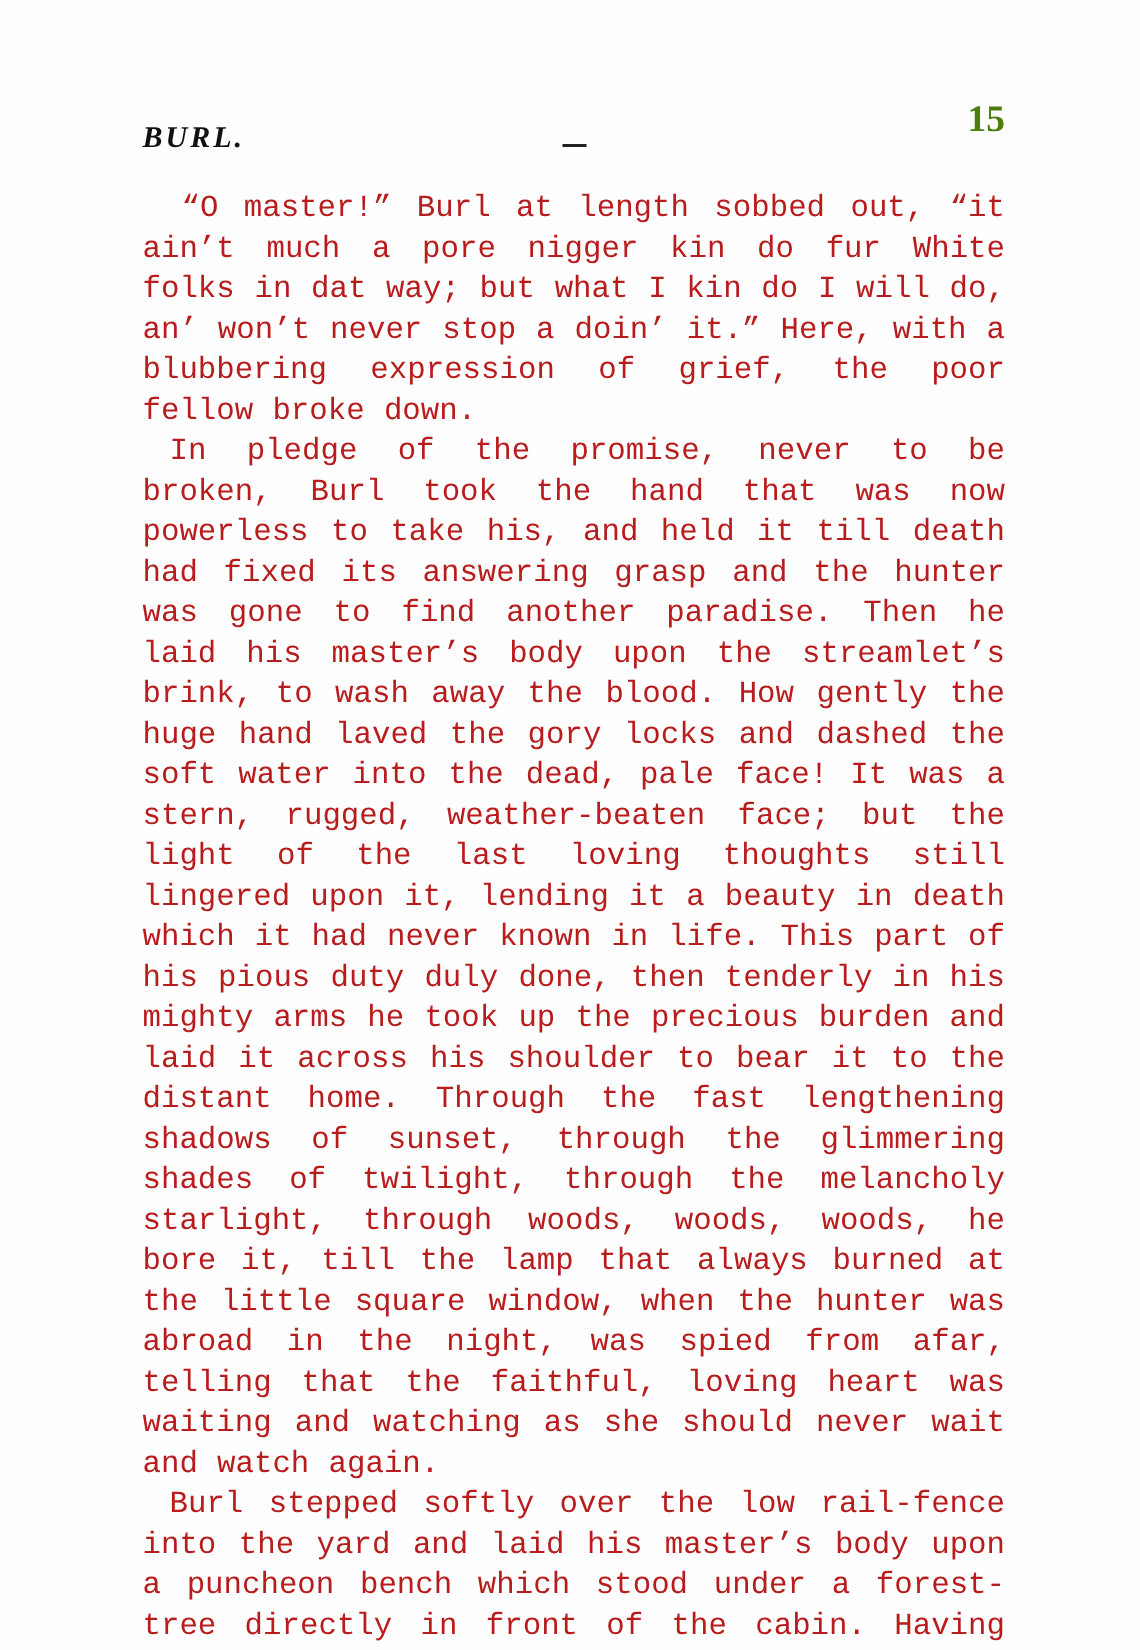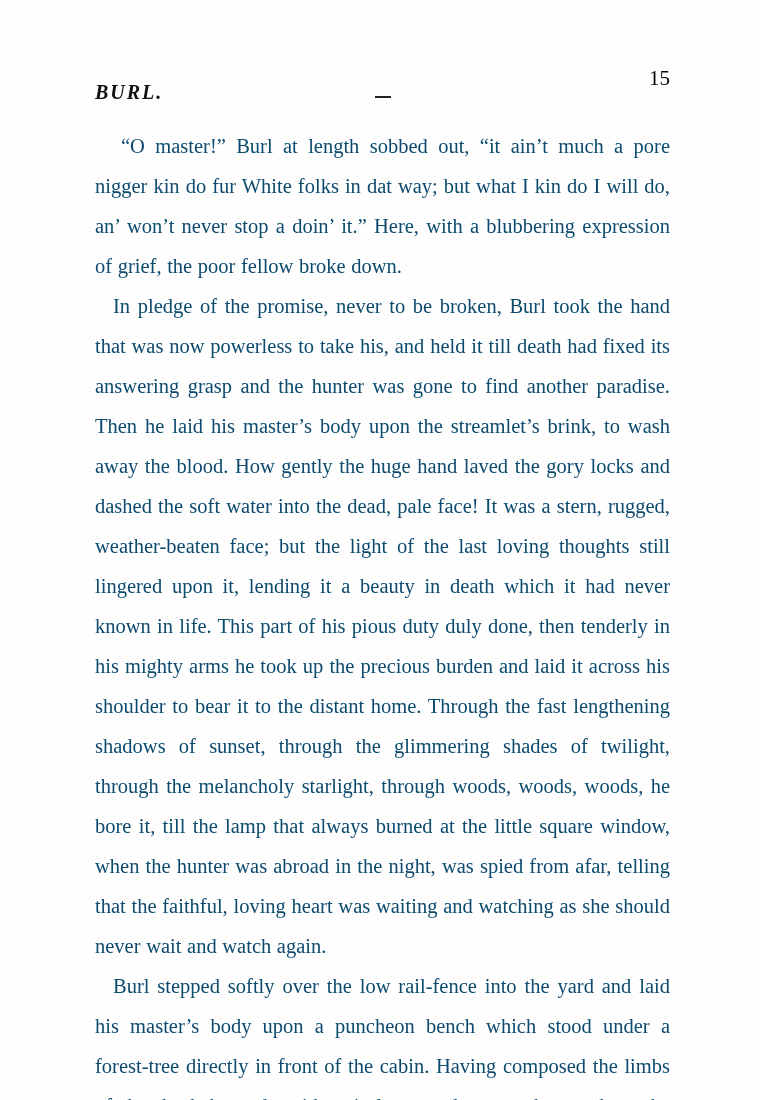--- a/index.html
+++ b/index.html
@@ -52,35 +52,35 @@
     top: 26px;
     width: 16px;
     height: 2px;
     background: #222;
   }
   .page-number {
     position: absolute;
     right: 0;
     top: -4px;
     font-family: "Liberation Serif", serif;
-    font-weight: normal;
-    font-size: 21px;
-    color: #000000;
+    font-weight: bold;
+    font-size: 25px;
+    color: #4d7c0f;
   }
   .body-text {
     margin-top: 14px;
   }
   p.para {
     margin: 0;
     text-indent: 26px;
     text-align: justify;
     font-size: 20.5px;
-    line-height: 40px;
-    font-family: Liberation Serif, serif;
-    color: #0c4a6e;
+    line-height: 27px;
+    font-family: Liberation Mono, monospace;
+    color: #b91c1c;
     word-spacing: 0.5px;
   }
   p.para.tight {
     text-indent: 18px;
   }
 </style>
 </head>
 <body>
 
 <div class="page">

